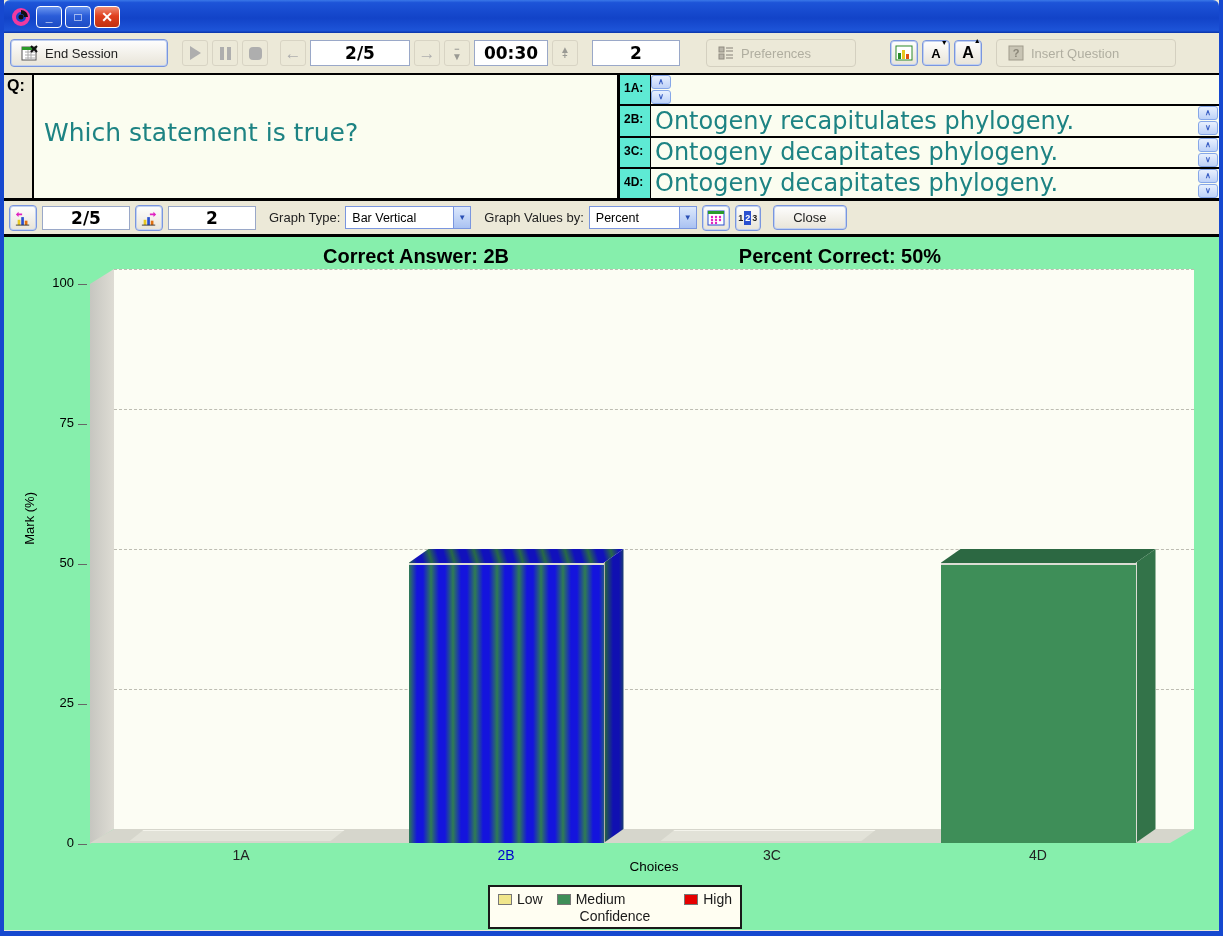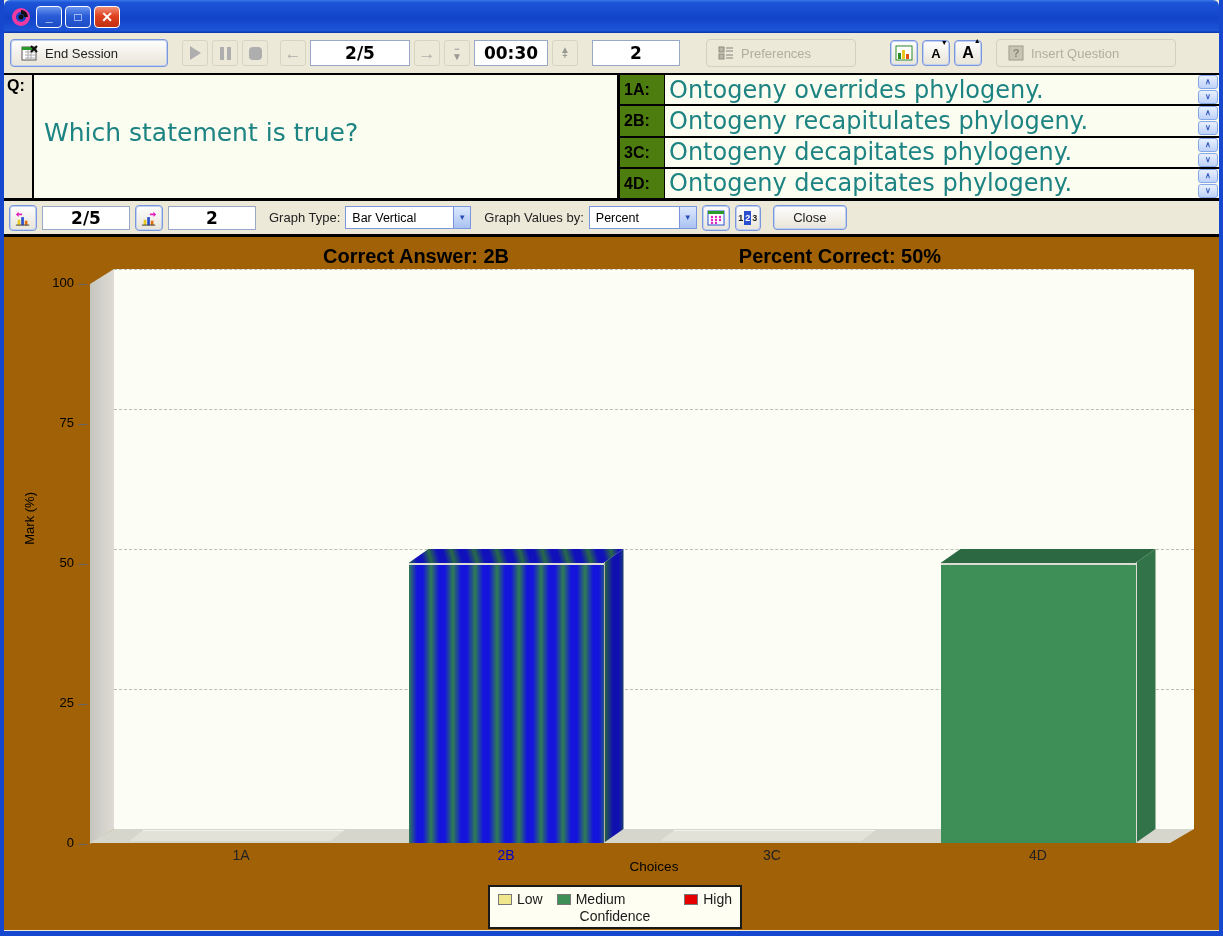--- a/index.html
+++ b/index.html
@@ -39,39 +39,39 @@
   .iconbtn { height: 26px; width: 28px; padding: 0; justify-content: center; }
   
   .qa-area { height: 128px; display: flex; border-top: 2px solid #000; border-bottom: 3px solid #000; background: #fbfdf0; }
   .q-side { width: 616px; display: flex; border-right: 3px solid #000; }
   .q-label { width: 30px; background: #ece9d8; border-right: 2px solid #000; font-weight: bold; font-size: 16px;
              padding: 2px 1px 0 3px; color: #000; }
   .q-text { flex: 1; background: #fbfdf0; padding: 8px 10px; font-size: 25px; color: #1d8383; font-family: "DejaVu Sans", sans-serif; margin-top: 35px; }
   .a-side { flex: 1; display: flex; flex-direction: column; }
   .a-row { flex: 1; display: flex; border-bottom: 2px solid #000; background: #fbfdf0; }
   .a-row:last-child { border-bottom: none; }
-  .a-label { width: 45px; font-weight: bold; font-size: 16px; padding: 6px 0 0 4px; color: #000; border-right: 1px solid #000; background: #4d7c0f; }
+  .a-label { width: 31px; font-weight: bold; font-size: 12px; padding: 6px 0 0 4px; color: #000; border-right: 1px solid #000; background: #5eead4; }
   .a-text { flex: 1; font-size: 24px; color: #1d8383; padding: 0 4px; white-space: nowrap; overflow: hidden;
             font-family: "DejaVu Sans", sans-serif; display: flex; align-items: center; }
   .scrollcol { width: 21px; display: flex; flex-direction: column; justify-content: center; gap: 1px; padding-right: 1px; }
   .sbtn { height: 14px; border: 1px solid #86a7e8; border-radius: 3px; background: linear-gradient(180deg, #e8f0fe, #bed2f8);
           color: #3a5fc4; font-size: 8px; line-height: 11px; text-align: center; cursor: pointer; font-weight: bold; }
   
   .graph-toolbar { height: 36px; background: #ece9d8; border-bottom: 3px solid #000; display: flex; align-items: center;
                    padding: 0 5px; gap: 5px; }
   .gt-label { font-size: 13px; color: #222; margin-left: 8px; }
   .xp-select { height: 23px; background: #fff; border: 1px solid #7a96df; display: inline-flex; align-items: center;
                font-size: 12.5px; color: #000; cursor: pointer; }
   .xp-select .val { padding: 0 6px; flex: 1; }
   .xp-select .chev { width: 17px; height: 100%; background: linear-gradient(180deg, #dce8fc, #aac2f2); border-left: 1px solid #7a96df;
                      display: flex; align-items: center; justify-content: center; color: #2a4fb4; font-size: 8px; }
   .digits123 { display: flex; font-size: 9px; font-weight: bold; line-height: 14px; }
   .digits123 span { padding: 0 1px; } .digits123 .hl { background: #2a50d0; color: #fff; }
   
-  .chart-panel { position: relative; height: 693px; background: #a16207; overflow: hidden; }
+  .chart-panel { position: relative; height: 693px; background: #86efac; overflow: hidden; }
   .chart-hdr { position: absolute; top: 8px; font-weight: bold; font-size: 20px; color: #000; transform: translateX(-50%); white-space: nowrap; }
   .ylabel { position: absolute; left: 18px; top: 255px; writing-mode: vertical-rl; transform: rotate(180deg);
             font-size: 13px; color: #000; }
   .plot { position: absolute; left: 110px; top: 32px; width: 1080px; height: 560px; background: #fcfdf4; }
   .wall { position: absolute; left: 86px; top: 32px; width: 24px; height: 575px;
           background: linear-gradient(90deg, #c6c6c0, #dedcd4); clip-path: polygon(24px 0, 24px 560px, 0 575px, 0 15px); }
   .floor { position: absolute; left: 86px; top: 592px; width: 1104px; height: 14px; background: #d6d6cc;
            clip-path: polygon(24px 0, 100% 0, calc(100% - 24px) 100%, 0 100%); }
   .gridline { position: absolute; left: 0; width: 100%; border-top: 1px dashed #bdbdb2; }
   .ytick-label { position: absolute; width: 70px; text-align: right; font-size: 13px; color: #000; }
@@ -200,21 +200,20 @@
   </div>
 
   <div class="qa-area">
     <div class="q-side">
       <div class="q-label">Q:</div>
       <div class="q-text">Which statement is true?</div>
     </div>
     <div class="a-side">
       <div class="a-row">
         <div class="a-label">1A:</div>
-        <div class="a-text">Ontogeny overrides phylogeny.</div>
         <div class="scrollcol">
             <div class="sbtn">∧</div>
             <div class="sbtn">∨</div>
           </div>
       </div>
       <div class="a-row">
         <div class="a-label">2B:</div>
         <div class="a-text">Ontogeny recapitulates phylogeny.</div>
         <div class="scrollcol">
             <div class="sbtn">∧</div>

